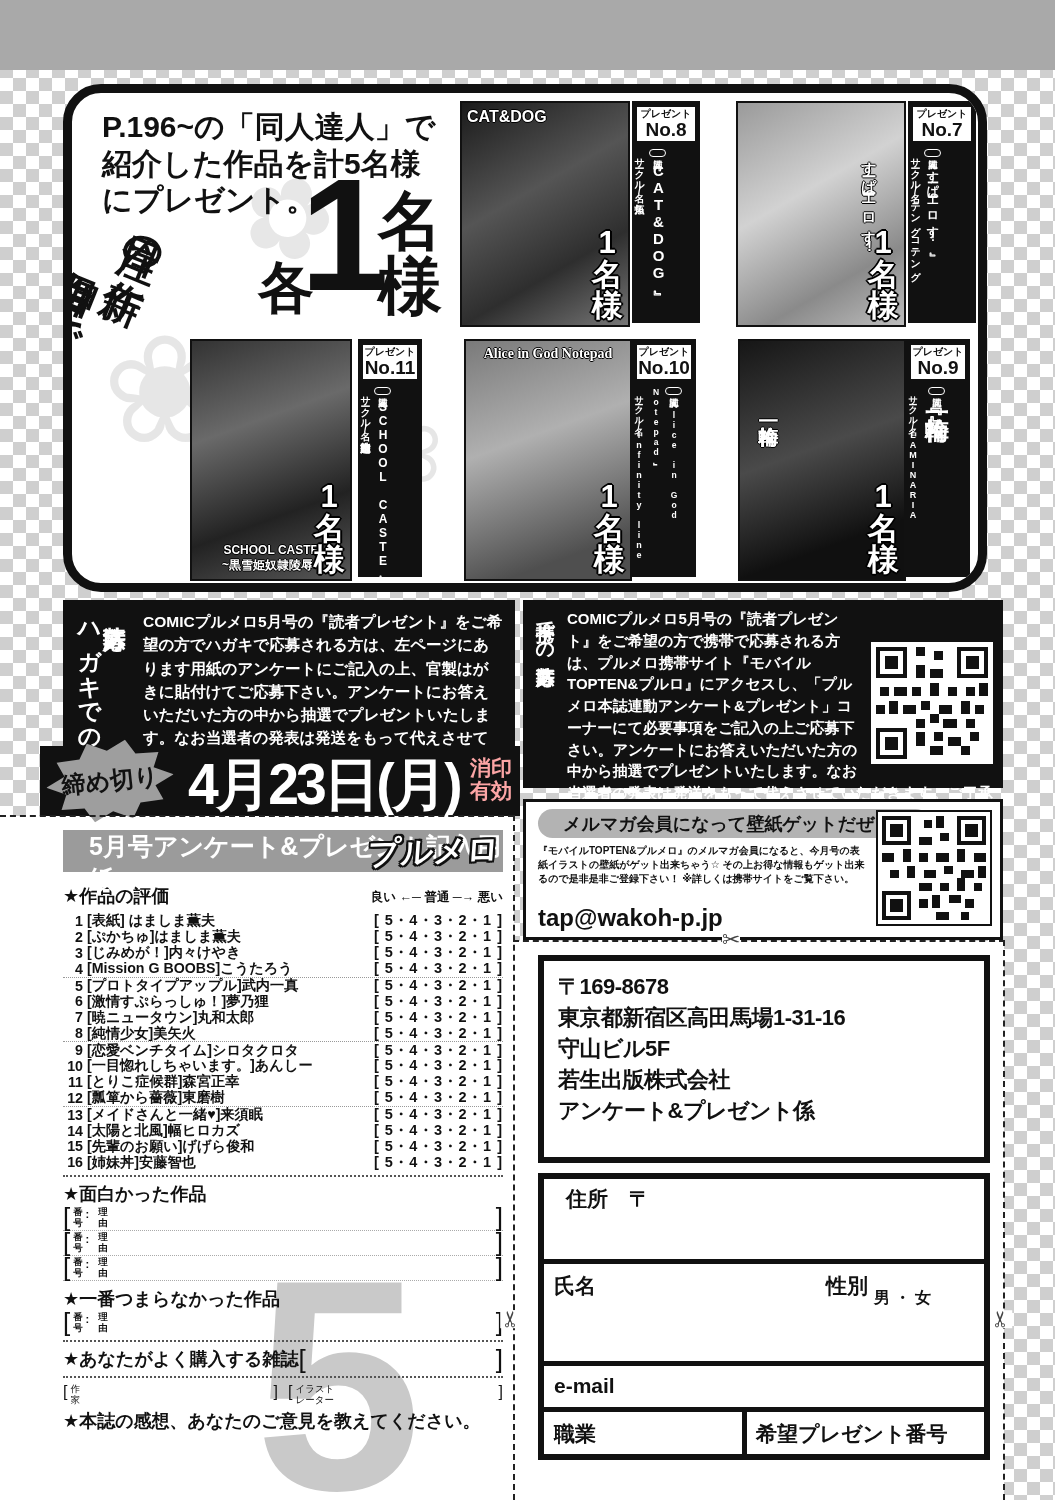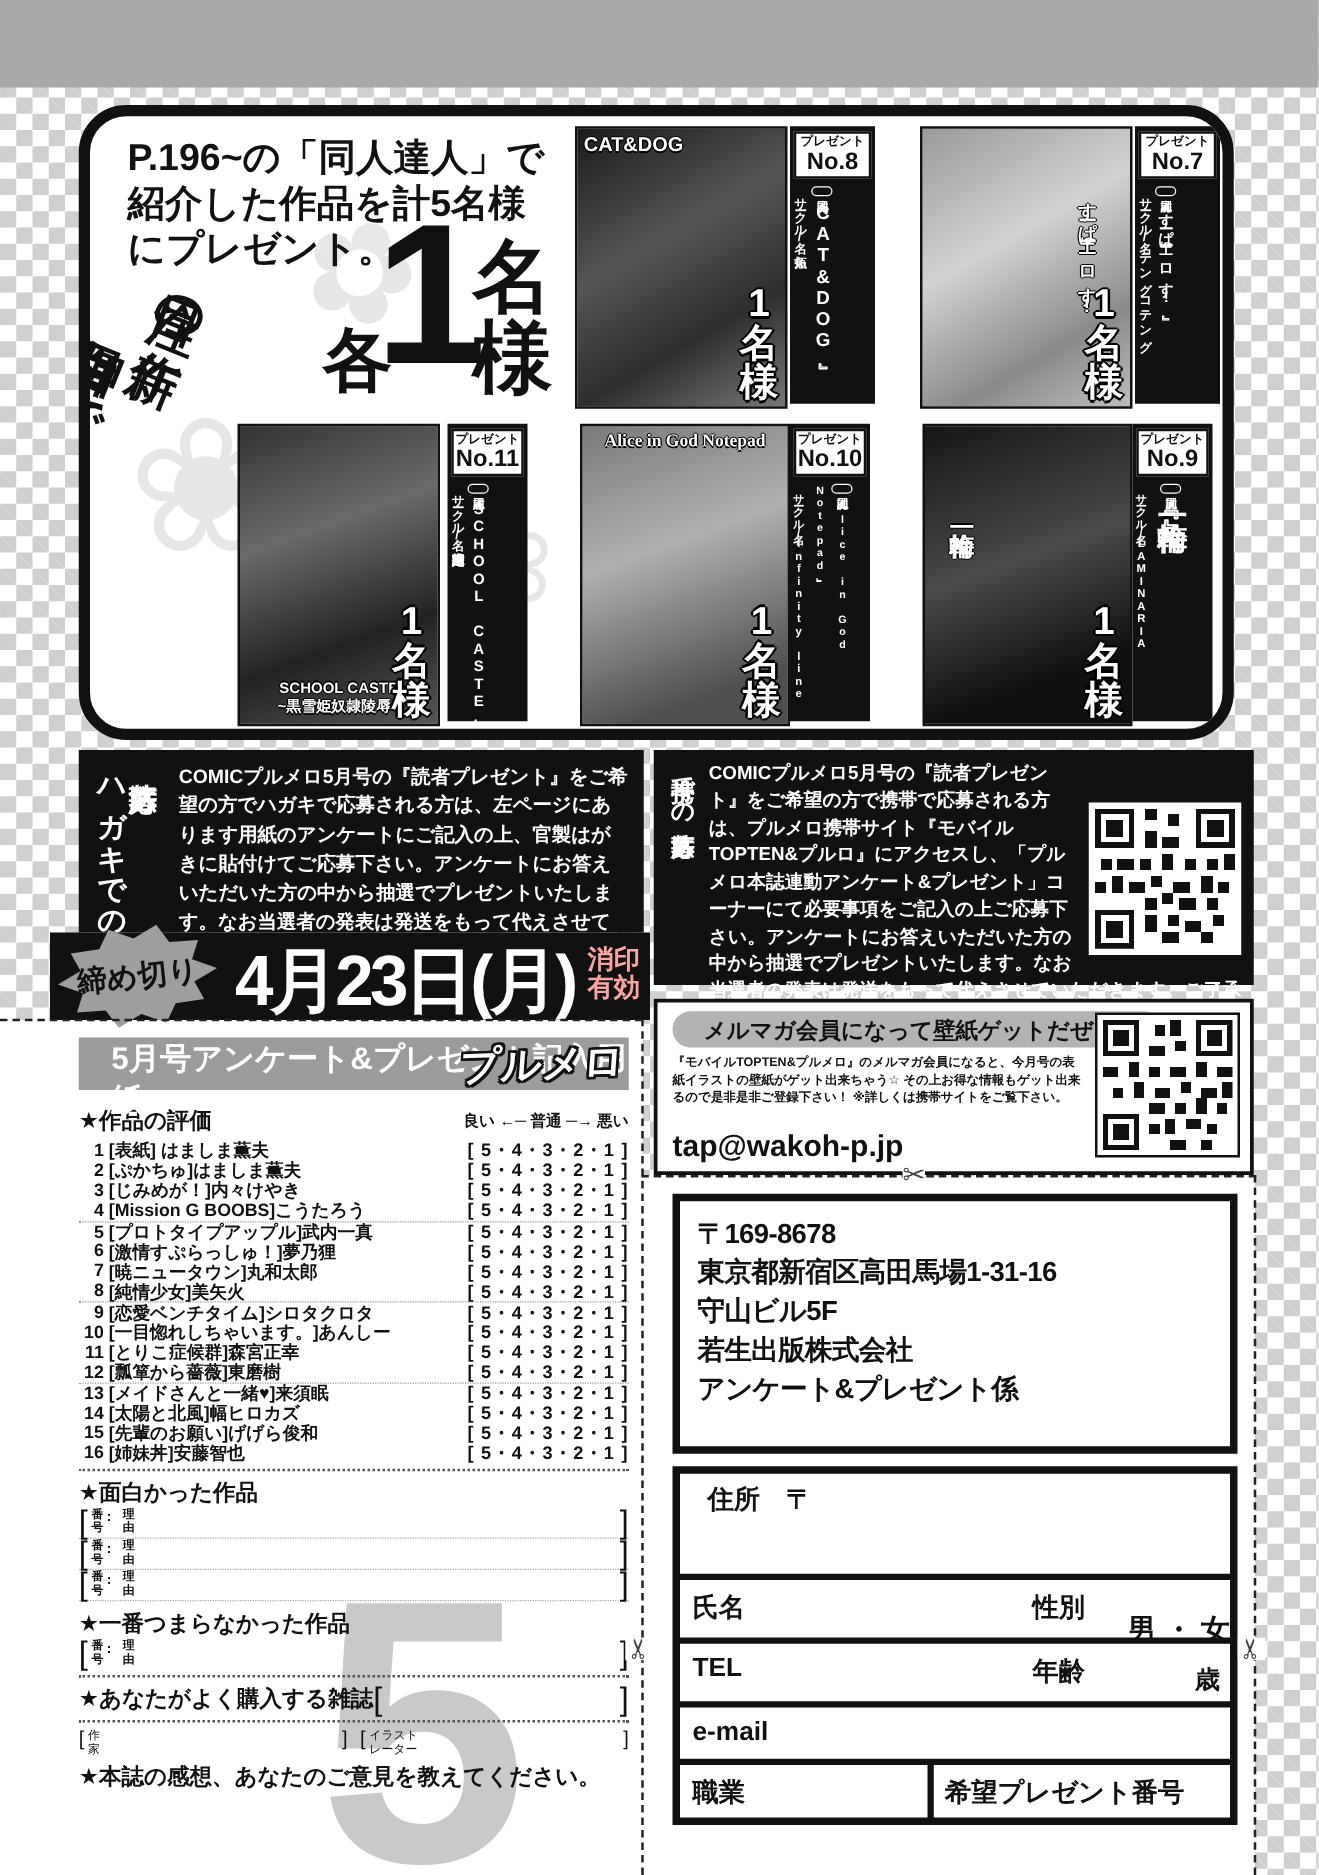--- a/index.html
+++ b/index.html
@@ -532,26 +532,21 @@
     <div class="addr-line">アンケート&amp;プレゼント係</div>
   </div>
 
   <div class="form-box">
     <div class="frow" style="top:0;height:80px;margin-left:12px;">
       <span class="flabel" style="left:10px;top:6px;">住所　〒</span>
     </div>
     <div class="frow frow-line" style="top:80px;height:51px;">
       <span class="flabel" style="left:10px;top:8px;">氏名</span>
       <span class="flabel" style="left:282px;top:8px;">性別</span>
-      <span class="flabel" style="left:330px;top:24px;font-size:23px;margin-left:28px;">男 ・ 女</span>
-    </div>
-    <div class="frow frow-line" style="top:131px;height:51px;">
-      <span class="flabel" style="left:10px;top:8px;">TEL</span>
-      <span class="flabel" style="left:282px;top:8px;">年齢</span>
-      <span class="flabel" style="right:8px;bottom:4px;font-size:20px;">歳</span>
+      <span class="flabel" style="left:330px;top:24px;font-size:16px;">男 ・ 女</span>
     </div>
     <div class="frow frow-line" style="top:182px;height:46px;">
       <span class="flabel" style="left:10px;top:8px;">e-mail</span>
     </div>
     <div class="frow frow-line" style="top:228px;height:47px;">
       <span class="flabel" style="left:10px;top:8px;">職業</span>
       <span class="fdivider" style="left:198px;top:0;height:47px;"></span>
       <span class="flabel" style="left:212px;top:8px;">希望プレゼント番号</span>
     </div>
   </div>

